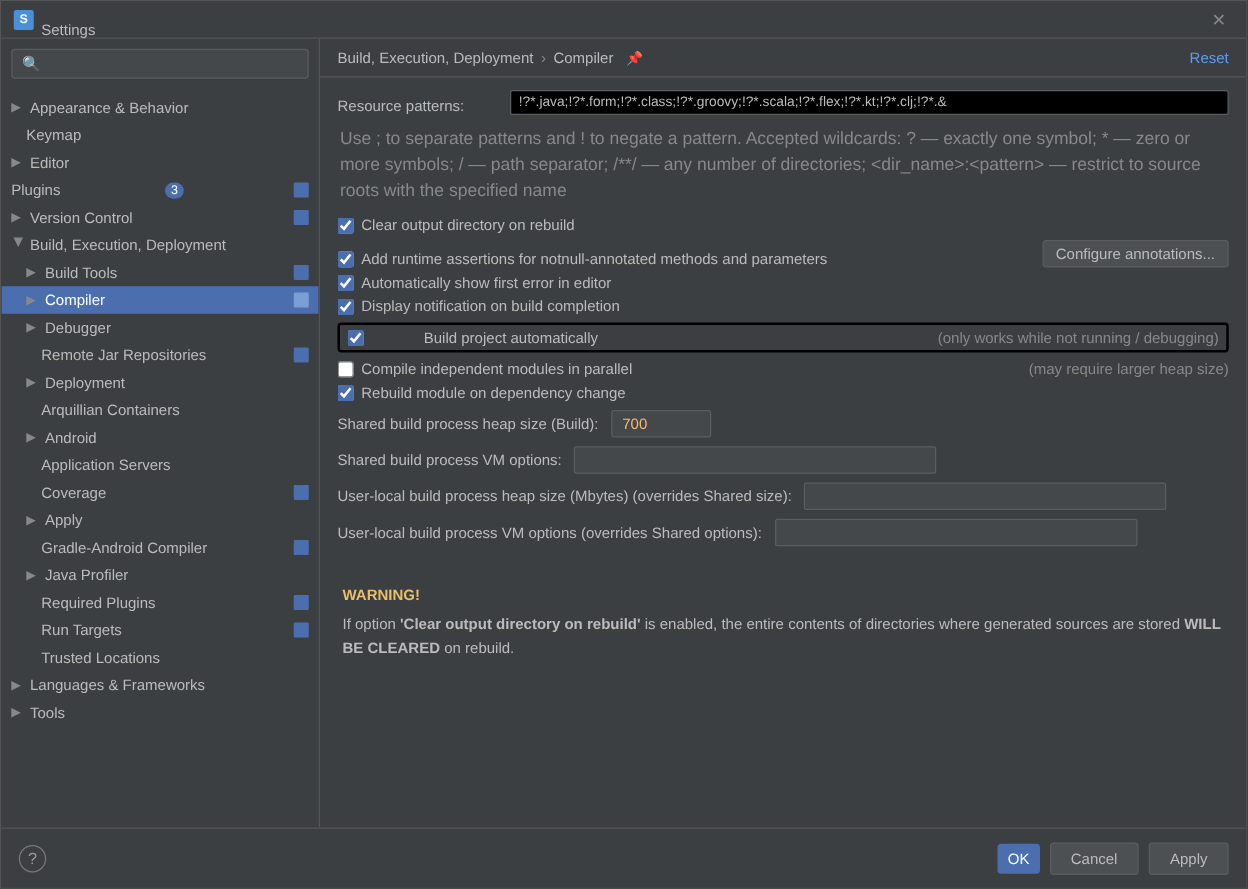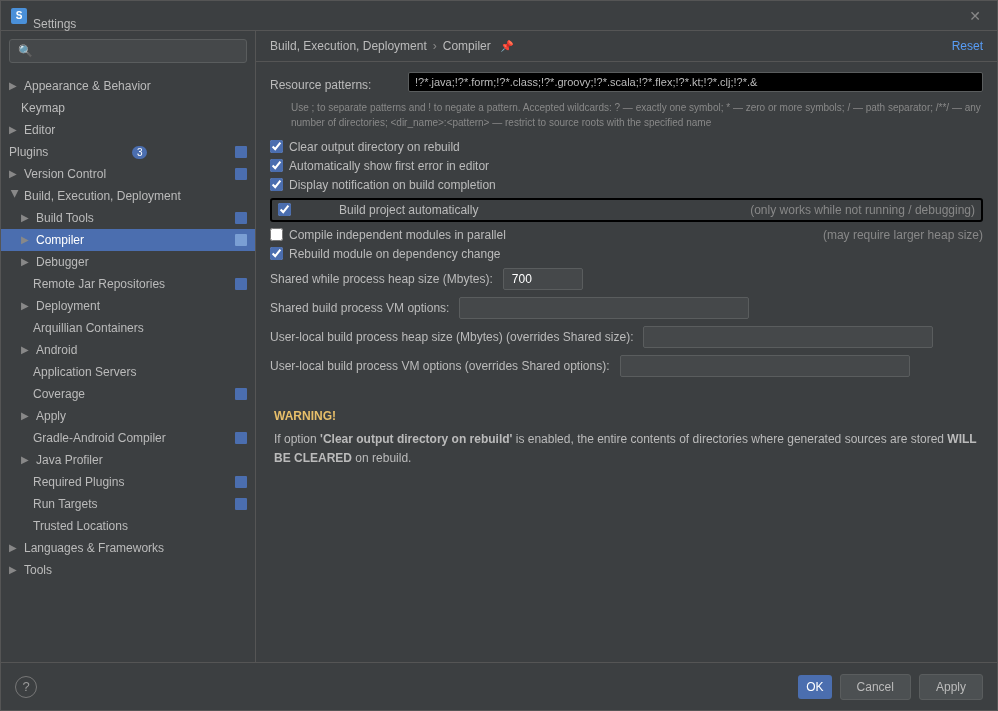--- a/index.html
+++ b/index.html
@@ -209,31 +209,30 @@
       color: #bbbbbb;
       padding: 3px 6px;
       font-size: 11px;
       border-radius: 2px;
       overflow: hidden;
       text-overflow: ellipsis;
       white-space: nowrap;
     }
 
     .resource-hint {
-      font-size: 10px;
+      font-size: 14px;
       color: #888;
       margin-bottom: 10px;
       line-height: 1.5;
       padding-left: 2px;
-      margin-left: 19px;
     }
 
     .option-row {
       display: flex;
-      align-items: flex-start;
+      align-items: flex-end;
       margin: 5px 0;
       gap: 6px;
     }
 
     .option-row.highlighted {
       border: 2px solid #000000;
       border-radius: 3px;
       padding: 3px 6px;
       margin: 6px 0;
       gap: 48px;
@@ -279,21 +278,21 @@
 
     .form-label {
       font-size: 12px;
       color: #bbbbbb;
       flex: 0 0 auto;
     }
 
     .form-input {
       background: #45484a;
       border: 1px solid #5a5d5e;
-      color: #ffffff;
+      color: #fdba74;
       padding: 3px 8px;
       font-size: 12px;
       border-radius: 2px;
       width: 80px;
       outline: none;
     }
 
     .form-input-wide {
       background: #45484a;
       border: 1px solid #5a5d5e;
@@ -541,20 +540,25 @@
         </div>
         <div class="resource-hint">Use ; to separate patterns and ! to negate a pattern. Accepted wildcards: ? — exactly one symbol; * — zero
 or more symbols; / — path separator; /**/ — any number of directories; &lt;dir_name&gt;:&lt;pattern&gt; — restrict to
 source roots with the specified name</div>
 
         <div class="option-row">
           <input type="checkbox" checked="" style="">
           <span class="option-label">Clear output directory on rebuild</span>
         </div>
 
+        <div class="option-row">
+          <input type="checkbox" checked="" style="">
+          <span class="option-label">Add runtime assertions for notnull-annotated methods and parameters</span>
+          <button class="config-btn">Configure annotations...</button>
+        </div>
 
         <div class="option-row">
           <input type="checkbox" checked="" style="">
           <span class="option-label">Automatically show first error in editor</span>
         </div>
 
         <div class="option-row">
           <input type="checkbox" checked="" style="">
           <span class="option-label">Display notification on build completion</span>
         </div>
@@ -570,21 +574,21 @@
           <span class="option-label">Compile independent modules in parallel</span>
           <span class="option-hint">(may require larger heap size)</span>
         </div>
 
         <div class="option-row">
           <input type="checkbox" checked="" style="">
           <span class="option-label">Rebuild module on dependency change</span>
         </div>
 
         <div class="form-row">
-          <span class="form-label">Shared while process heap size (Mbytes):</span>
+          <span class="form-label">Shared build process heap size (Build):</span>
           <input type="text" class="form-input" value="700" style="">
         </div>
 
         <div class="form-row">
           <span class="form-label">Shared build process VM options:</span>
           <input type="text" class="form-input-wide" style="">
         </div>
 
         <div class="form-row">
           <span class="form-label">User-local build process heap size (Mbytes) (overrides Shared size):</span>

